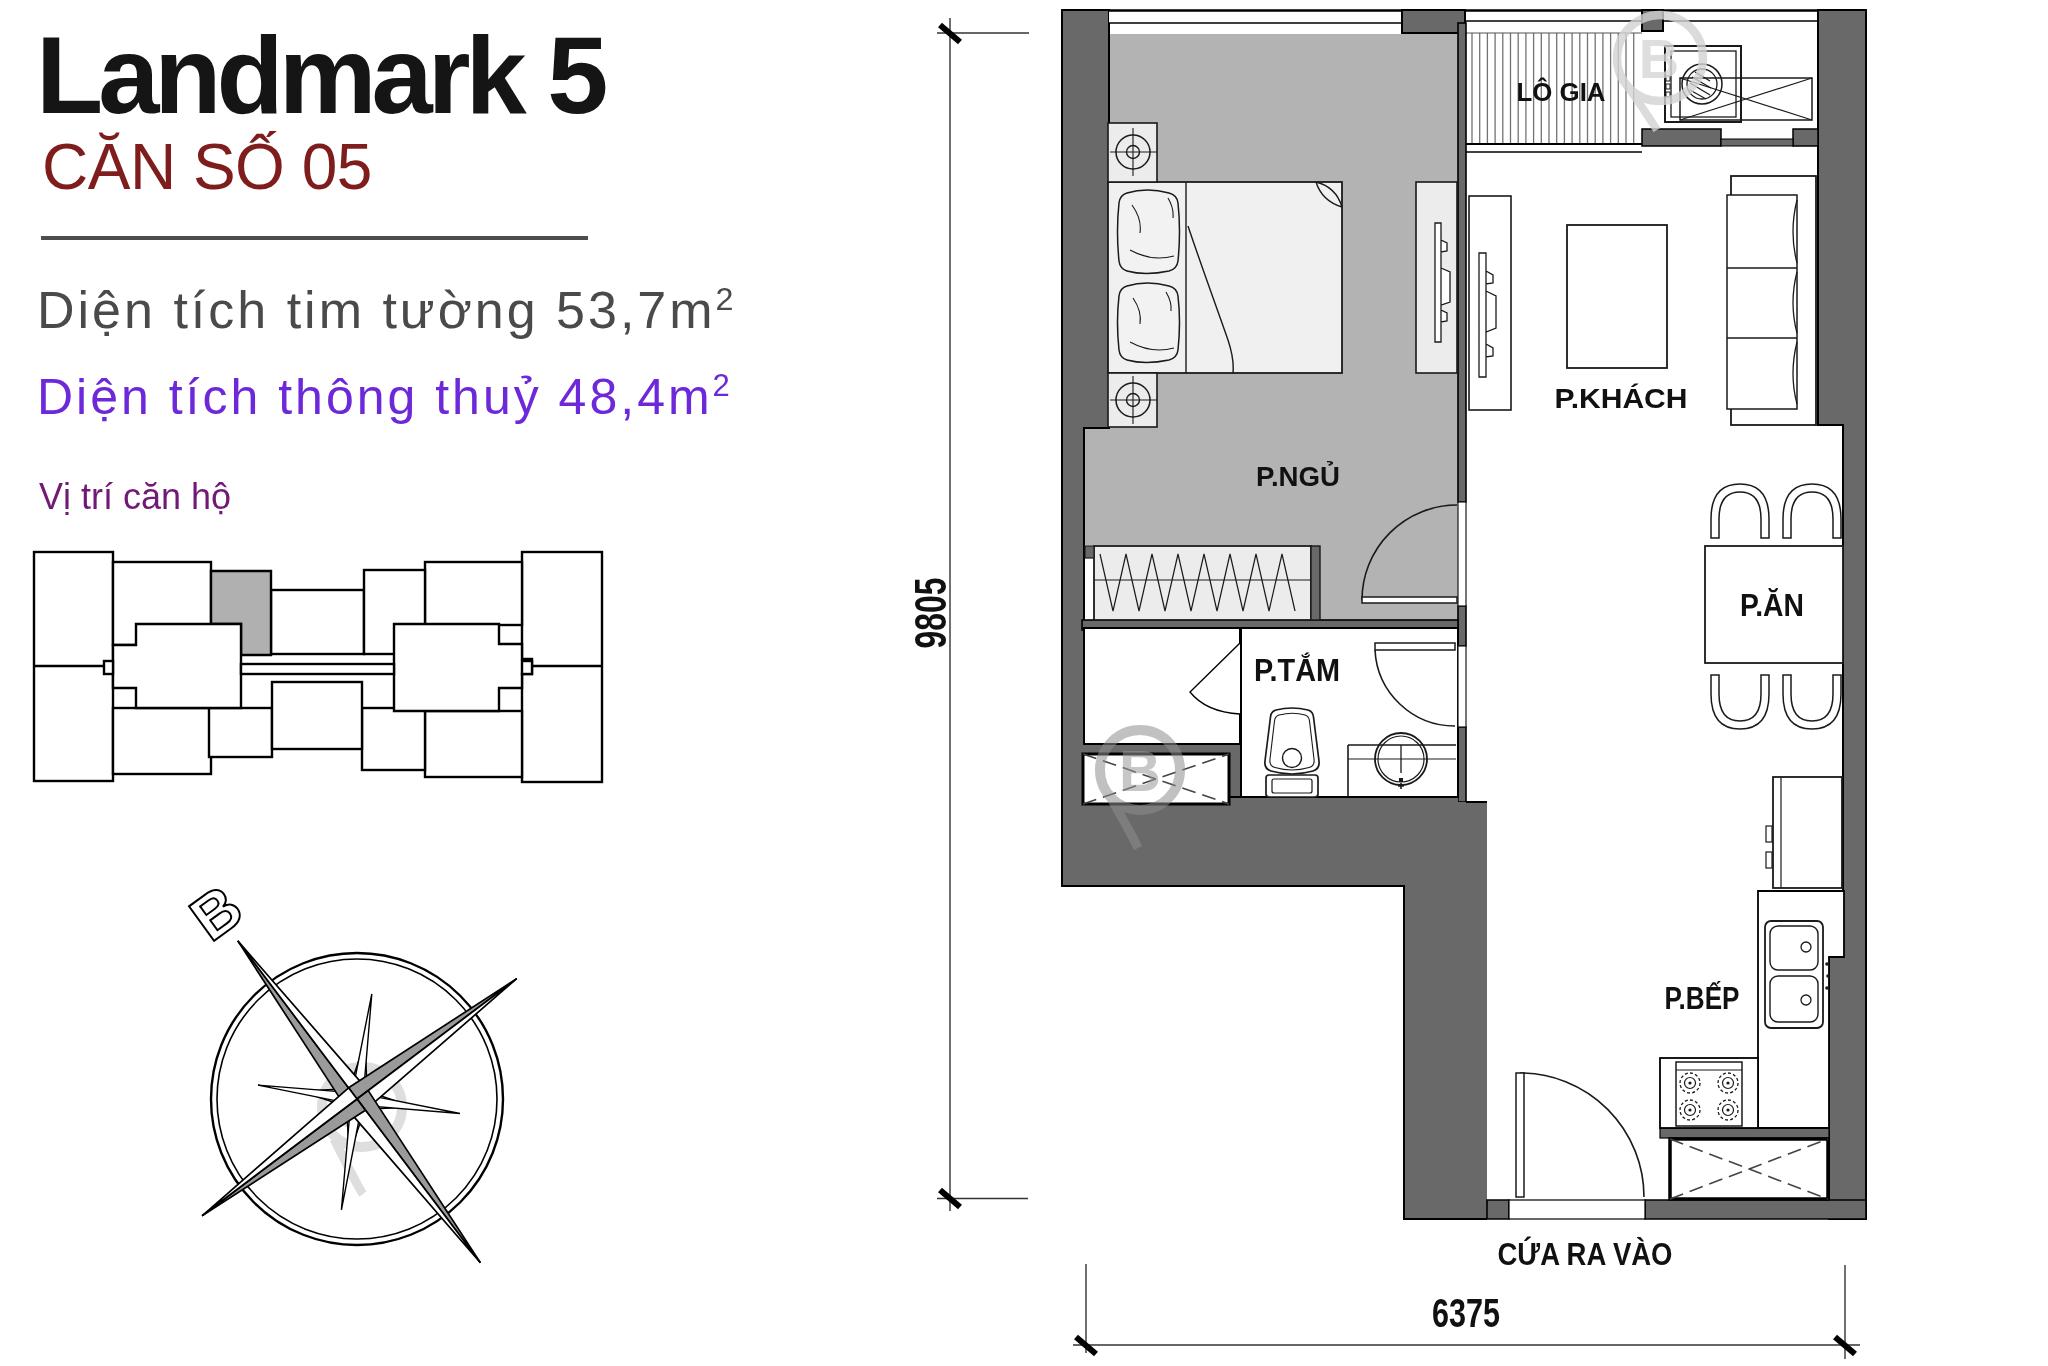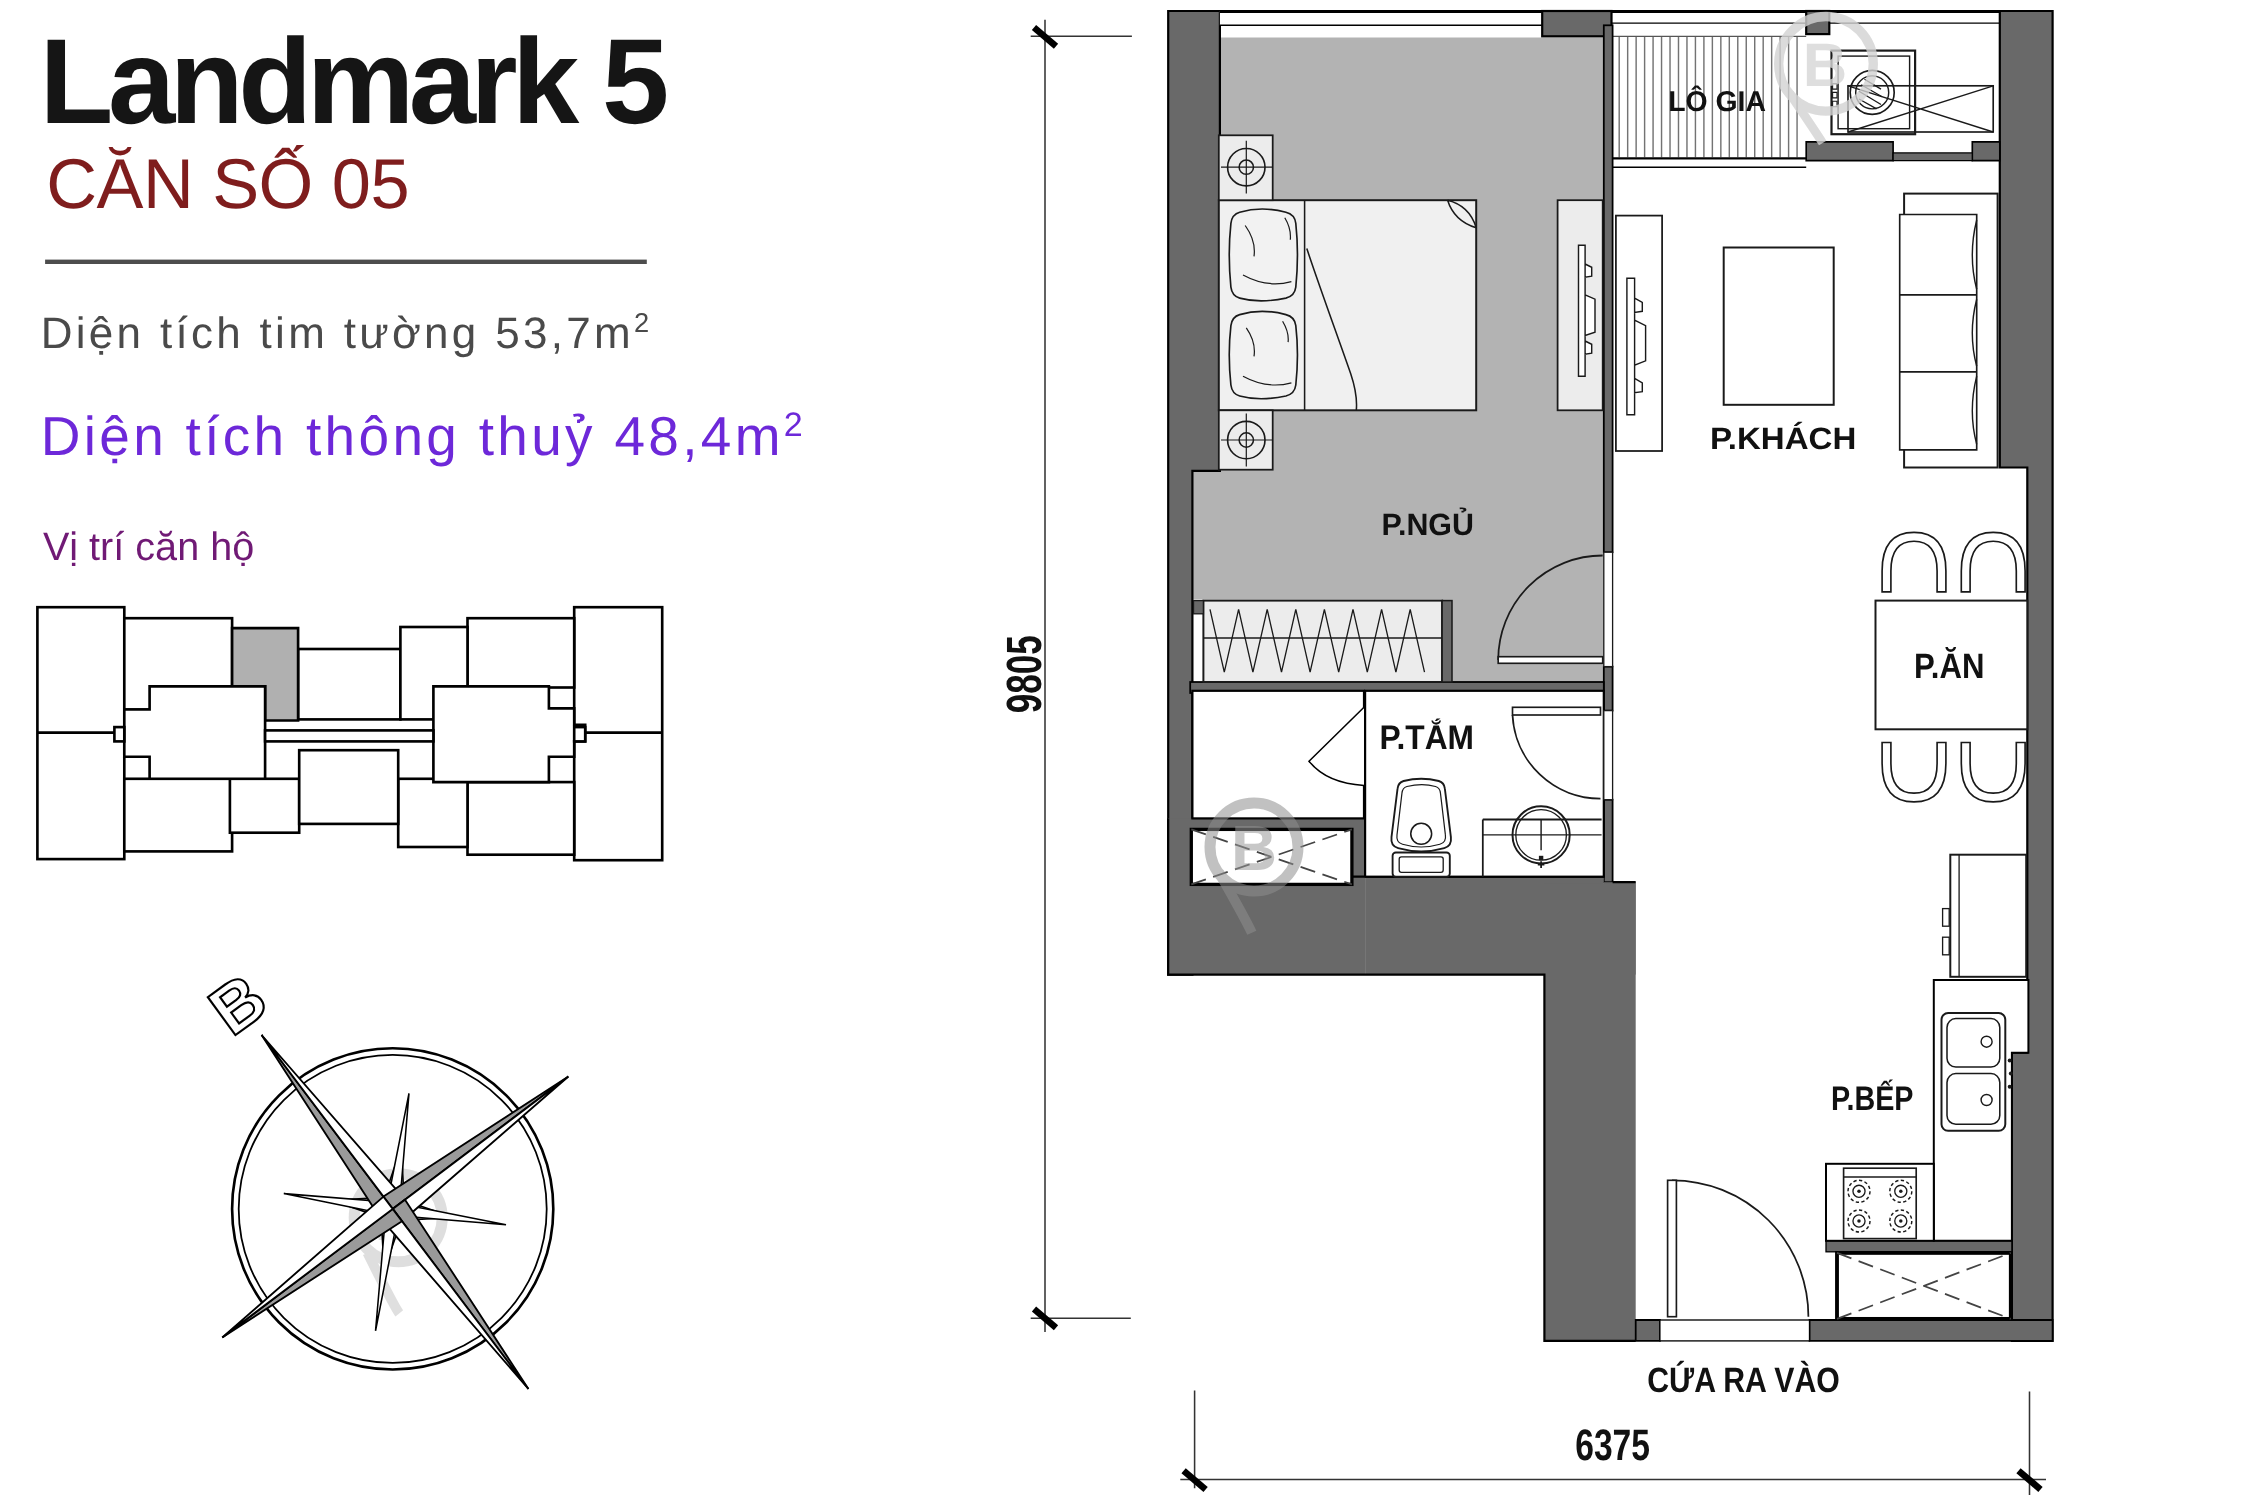--- a/index.html
+++ b/index.html
@@ -7,21 +7,21 @@
 svg text{font-family:"Liberation Sans",sans-serif;}
 </style></head><body>
 <div id="page">
 
 <div class="abs" style="left:36px;top:20px;font-size:110px;line-height:1;font-weight:bold;color:#151515;letter-spacing:-5px;">Landmark 5</div>
 
 <div class="abs" style="left:42px;top:135px;font-size:64px;line-height:1;font-weight:normal;color:#7f1d1d;letter-spacing:-0.5px;">CĂN SỐ 05</div>
 
 <div class="abs" style="left:41px;top:236px;width:547px;height:4px;background:#4d4d4d;"></div>
 
-<div class="abs" style="left:37px;top:283px;font-size:40px;line-height:1;color:#4a4a4a;letter-spacing:3px;">Diện tích tim tường 53,7m<sup style="font-size:62%;">2</sup></div>
+<div class="abs" style="left:37px;top:283px;font-size:52px;line-height:1;color:#4a4a4a;letter-spacing:3px;">Diện tích tim tường 53,7m<sup style="font-size:62%;">2</sup></div>
 
 <div class="abs" style="left:37px;top:370px;font-size:50px;line-height:1;color:#6d28d9;letter-spacing:3px;">Diện tích thông thuỷ 48,4m<sup style="font-size:62%;">2</sup></div>
 
 <div class="abs" style="left:39px;top:479px;font-size:36px;line-height:1;color:#701a75;letter-spacing:0px;">Vị trí căn hộ</div>
 <svg class="abs" style="left:0;top:0;" width="2048" height="1366" viewBox="0 0 2048 1366">
 
 <g stroke="#000" stroke-width="2.4" fill="#fff">
 <rect x="34" y="552" width="79" height="229"></rect>
 <line x1="34" y1="666" x2="113" y2="666"></line>
 <rect x="522" y="552" width="80" height="230"></rect>

